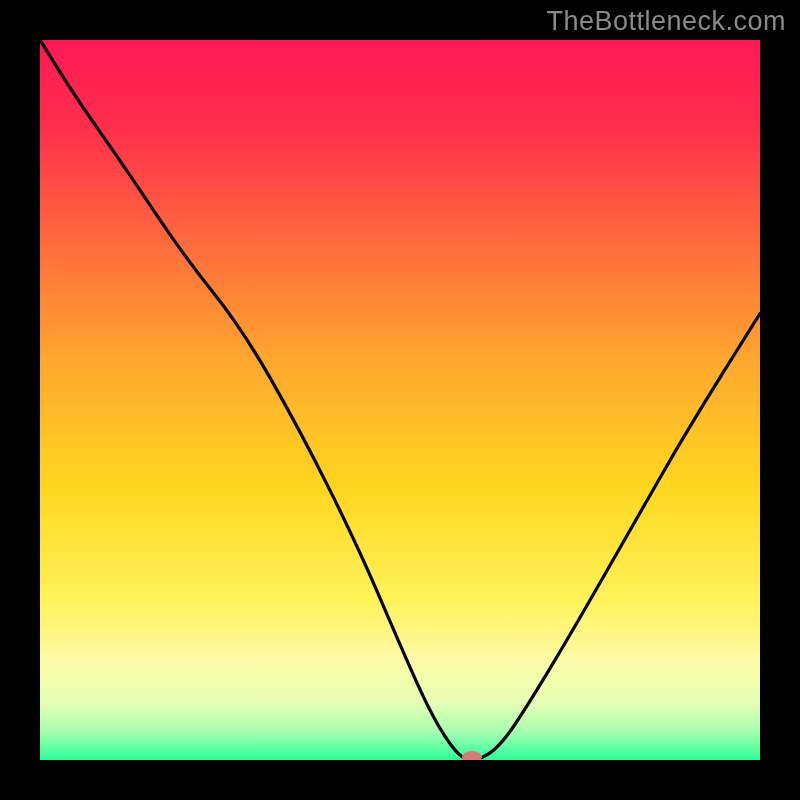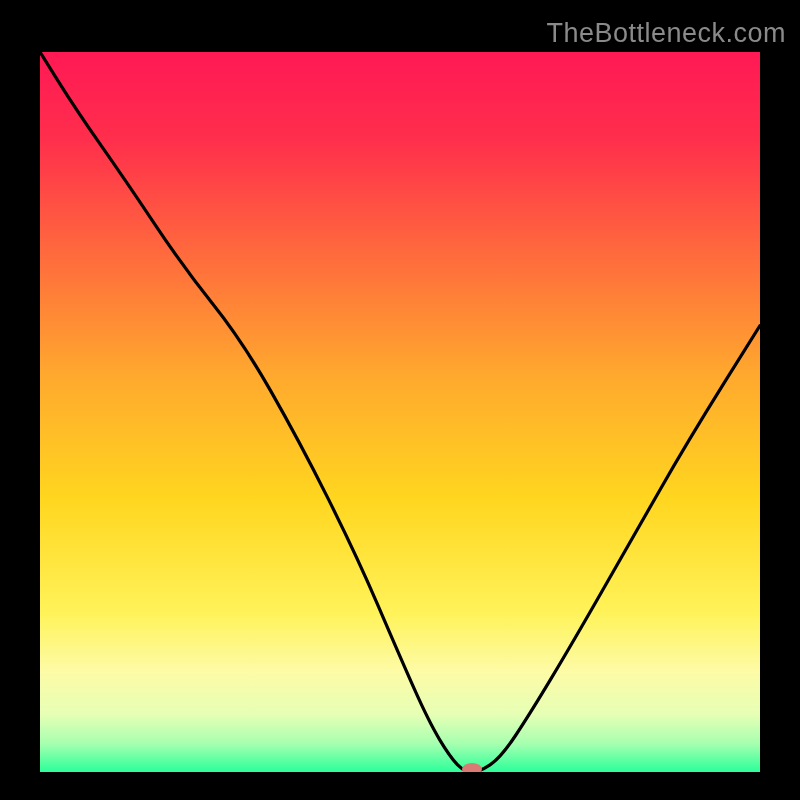--- a/index.html
+++ b/index.html
@@ -11,21 +11,20 @@
     overflow: hidden;
     font-family: Arial, Helvetica, sans-serif;
   }
   .frame {
     position: absolute;
     left: 0;
     top: 0;
     width: 800px;
     height: 744px;
     background: #000;
-    margin-top: 12px;
   }
   .plot-area {
     position: absolute;
     left: 40px;
     top: 40px;
     width: 720px;
     height: 720px;
   }
   .watermark {
     position: absolute;

